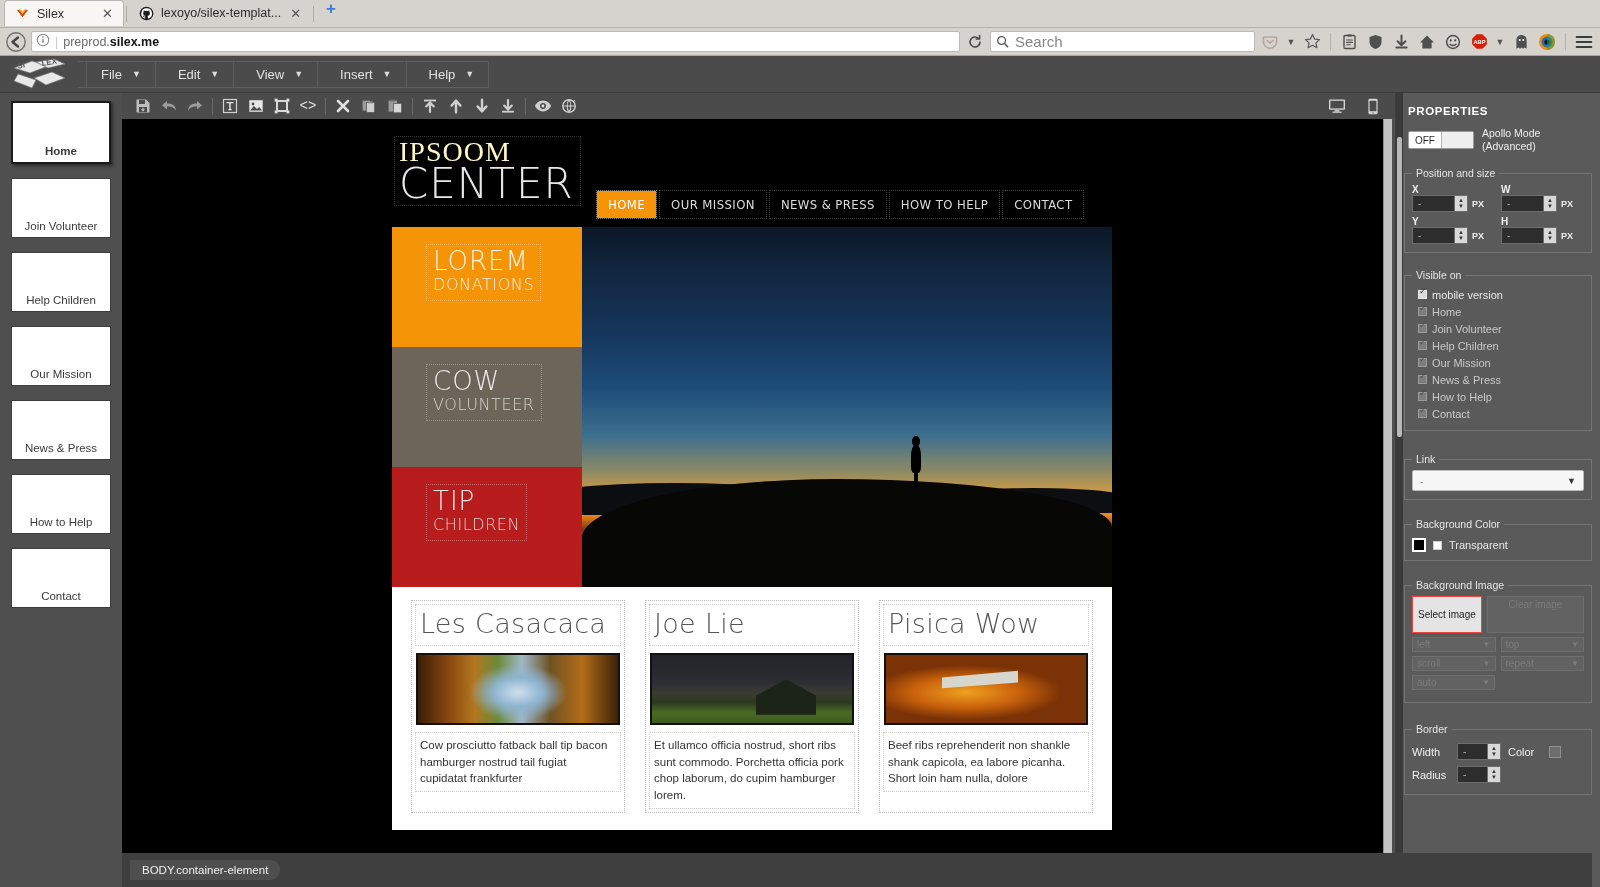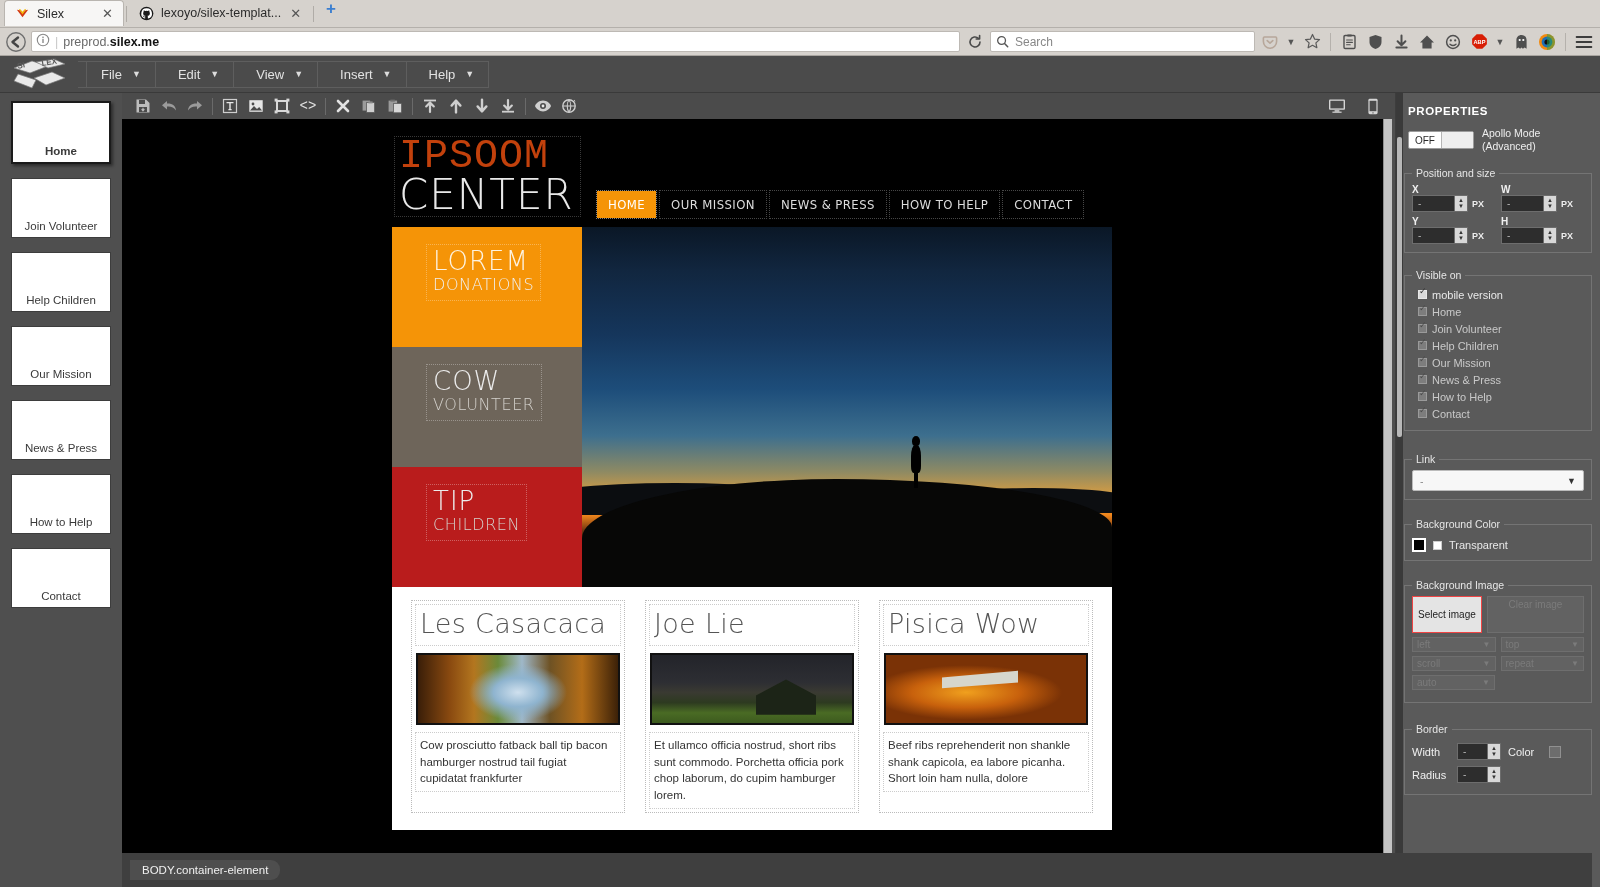--- a/index.html
+++ b/index.html
@@ -68,21 +68,21 @@
   #searchbar {
     width: 265px;
     height: 21px;
     background: #fff;
     border: 1px solid #bdb9b4;
     border-radius: 2px;
     display: flex;
     align-items: center;
     padding: 0 5px;
     gap: 6px;
-    font-size: 12px;
+    font-size: 15px;
     color: #878787;
   }
   .tbicon { width:22px; height:22px; display:flex; align-items:center; justify-content:center; color:#5a5a5a; }
   .dropcaret { font-size:9px; color:#555; width:12px; text-align:center; }
   .vsep { width:1px; height:18px; background:#b5b1ac; margin:0 3px; }
 
   
   #app { position: relative; width: 1600px; height: 831px; background: #4f4f4f; }
 
   #menubar {
@@ -146,21 +146,21 @@
 
   
   #site { position:absolute; left:270px; top:0; width:720px; background:#000; }
 
   #site-header { height: 108px; background:#000; position:relative; }
   #site-logo {
     position:absolute; left:3px; top:18px; width:185px; padding:2px 4px;
     line-height: 0.92;
     outline: 1px dotted rgba(255,255,255,.22);
   }
-  #site-logo .l1 { font-size: 40px; color:#c2410c; font-family:Liberation Mono, monospace; font-weight:300; letter-spacing:1px; }
+  #site-logo .l1 { font-size: 28px; color:#fef9c3; font-family:Liberation Serif, serif; font-weight:300; letter-spacing:1px; }
   #site-logo .l2 { font-size: 42px; color:#e8e8e8; font-family:"DejaVu Sans", sans-serif; font-weight:300; letter-spacing:1px; }
   #site-nav { position:absolute; left:205px; top:72px; display:flex; align-items:center; gap:4px; }
   .navitem {
     padding: 6px 11px; font-size: 13px; color:#dcdcdc; letter-spacing:.4px;
     outline: 1px dotted rgba(255,255,255,.28);
     font-family: "DejaVu Sans Condensed", "Liberation Sans", sans-serif;
     white-space:nowrap;
   }
   .navitem.active { background:#f59407; color:#fff; outline-color: rgba(255,255,255,.5); }
 

